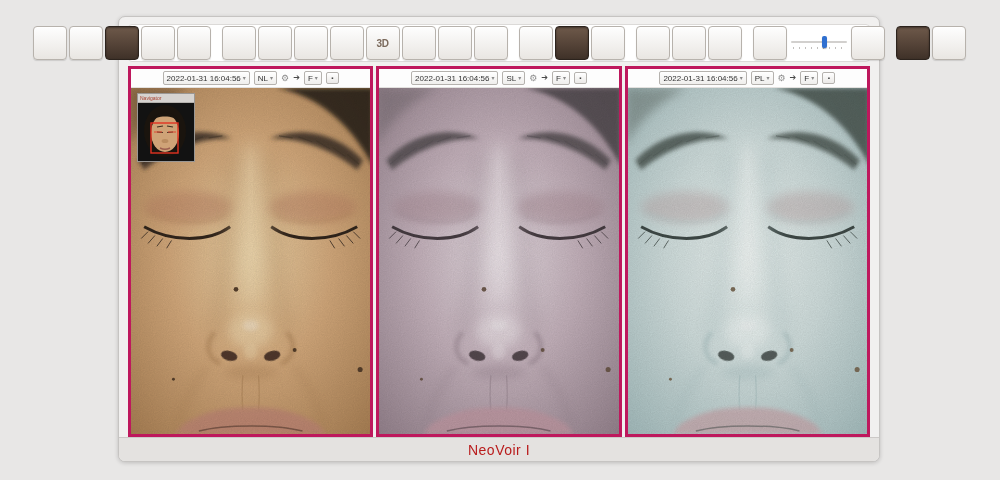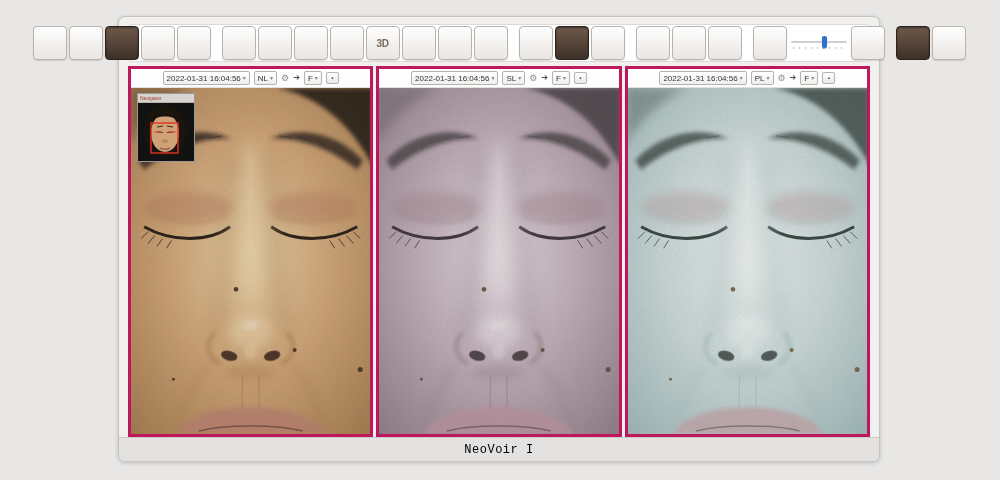--- a/index.html
+++ b/index.html
@@ -44,21 +44,21 @@
   .face-svg{position:absolute;left:0;top:0;width:100%;height:100%}
   
   .navigator{position:absolute;left:6px;top:5px;width:56px;border:1px solid #9a9794;background:#d6d3d0;z-index:5;cursor:move}
   .nav-title{height:8px;font-size:5px;line-height:8px;padding-left:2px;color:#a8402e;background:#d6d3d0;
     border-bottom:1px solid #b5b2ae;overflow:hidden}
   .nav-body{height:58px;background:#121212;position:relative}
   .nav-body svg{display:block}
   
   .footer{height:23px;flex:0 0 auto;border-top:1px solid #ccc9c7;background:#e4e2e0;
     border-radius:0 0 6px 6px;display:flex;align-items:center;justify-content:center}
-  .footer-label{font-family:Liberation Mono, monospace;font-size:12px;color:#000000;letter-spacing:.5px}
+  .footer-label{font-family:Liberation Sans, sans-serif;font-size:14px;color:#b91c1c;letter-spacing:.5px}
 </style>
 </head>
 <body>
 
 <div class="stage">
   <div class="window">
     <div class="toolbar-wrap">
       <div class="toolbar" id="toolbar">
           <button class="tb-btn">
             <svg width="15" height="15" viewBox="0 0 16 16">

